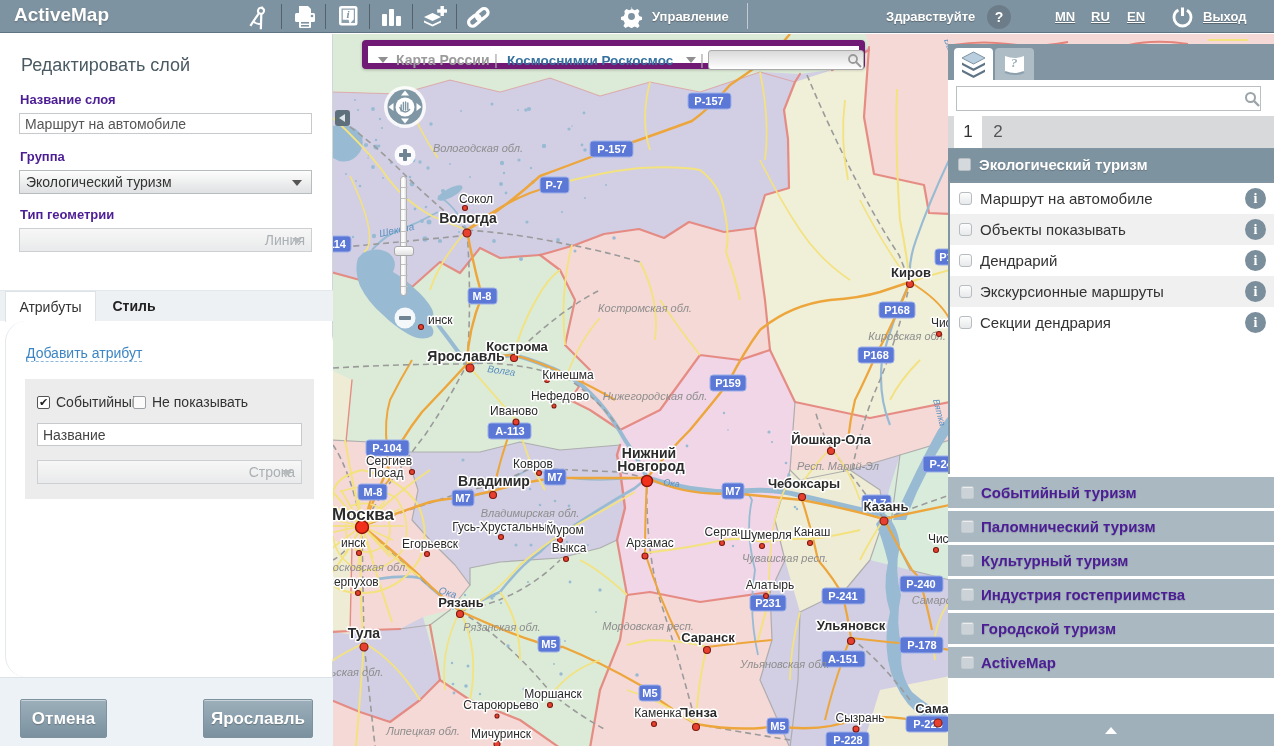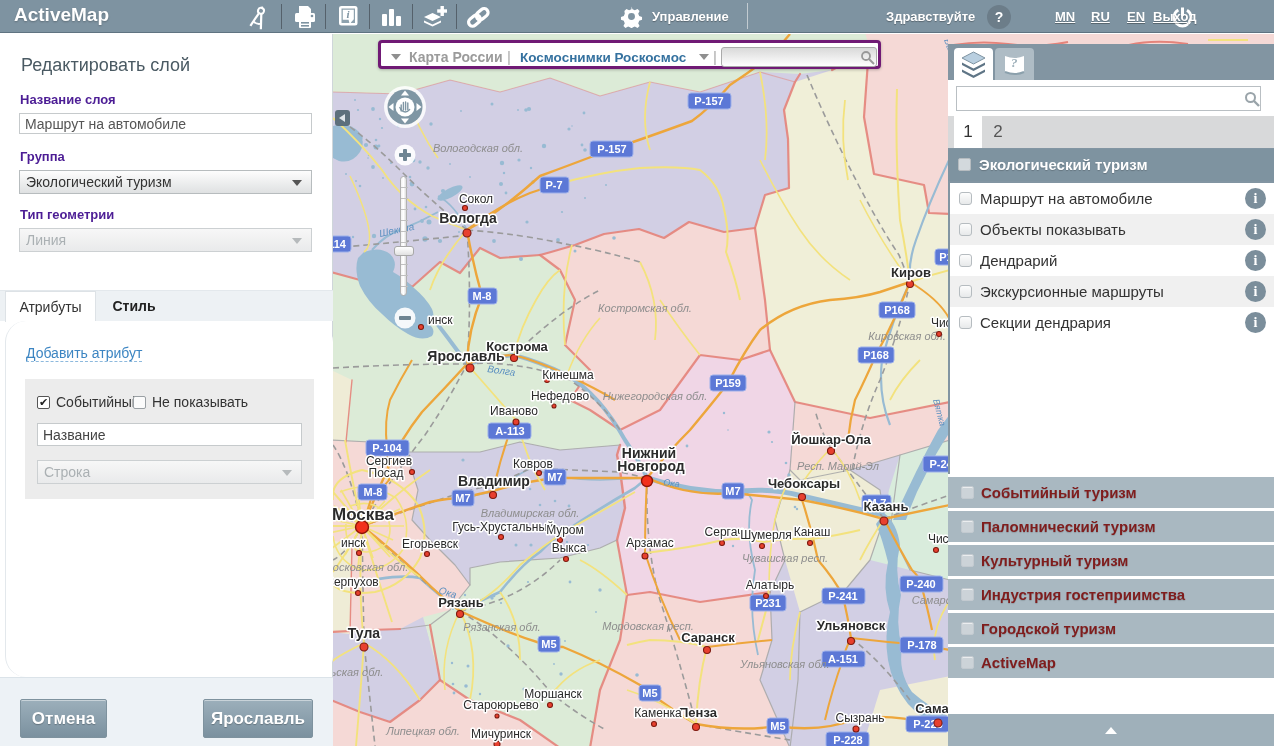--- a/index.html
+++ b/index.html
@@ -15,21 +15,21 @@
 .hdr-lnk { text-decoration:underline; }
 #qmark { position:absolute; left:987px; top:5px; width:24px; height:24px; border-radius:50%; background:#6c7d89; color:#fff; font-weight:bold; font-size:14px; text-align:center; line-height:24px; }
 
 
 #lp { position:absolute; left:0; top:34px; width:333px; height:712px; background:#fff; border-right:1px solid #cfd6da; }
 #lp h1 { font-size:18px; font-weight:normal; color:#4a5a63; position:absolute; left:21px; top:21px; }
 .lbl { position:absolute; left:20px; font-size:13px; font-weight:bold; color:#4c1d95; }
 .inp { position:absolute; left:19px; width:293px; height:21px; border:1px solid #c6cacc; background:#fff; font-size:14px; color:#555; padding:1px 5px; font-family:"Liberation Sans",sans-serif; }
 .sel { position:absolute; left:19px; width:293px; height:24px; border:1px solid #b7bcbe; background:linear-gradient(#fdfdfd,#dfe1e2); font-size:14px; color:#333; padding:3px 6px; }
 .sel .arr { position:absolute; right:9px; top:9px; width:0; height:0; border-left:5px solid transparent; border-right:5px solid transparent; border-top:6px solid #555; }
-.sel.dis { color:#aab0b3; background:linear-gradient(#f7f7f7,#e9eaeb); border-color:#ccd0d2; }
+.sel.dis { color:#aab0b3; background:linear-gradient(#f7f7f7,#e9eaeb); border-color:#ccd0d2;text-align:right; }
 .sel.dis .arr { border-top-color:#b6babc; }
 #tabs { position:absolute; left:0; top:256px; width:333px; height:31px; background:#edf1f4; border-top:1px solid #e3e8ec; }
 #tab1 { position:absolute; left:5px; top:0px; width:91px; height:31px; background:#fff; border:1px solid #dde2e6; border-bottom:none; font-size:14px; color:#333; text-align:center; line-height:30px; }
 #tab2 { position:absolute; left:106px; top:0; width:56px; height:31px; font-size:14px; font-weight:bold; color:#222; text-align:center; line-height:31px; }
 #tabbody { position:absolute; left:5px; top:287px; width:328px; height:356px; background:#fff; border-left:1px solid #e3e8ec;border-radius:21px; }
 #addattr { position:absolute; left:20px; top:24px; font-size:14px; color:#3c85c2; border-bottom:1px dashed #8db9dd; }
 #graybox { position:absolute; left:19px; top:58px; width:289px; height:120px; background:#ececec; }
 .cb { position:absolute; width:13px; height:13px; background:#fbfbfb; border:1px solid #9aa0a4; border-radius:2px; }
 .cb.chk { border-color:#555; background:#fff; }
 .cb.chk:after { content:"✔"; position:absolute; left:1px; top:-1px; font-size:11px; color:#222; }
@@ -49,21 +49,21 @@
 #rp2 { position:absolute; left:40px; top:0; width:20px; height:32px; font-size:17px; color:#555; text-align:center; line-height:32px; }
 #rghead { position:absolute; left:0; top:105px; width:326px; height:32px; background:#7e93a0; }
 .rrow { position:absolute; left:2px; width:324px; height:31px; background:#fff; }
 .rrow.alt { background:#f0f0f0; }
 .rcb { position:absolute; left:9px; top:9px; width:13px; height:13px; border:1px solid #b6bcc0; border-radius:3px; background:linear-gradient(#fdfdfd,#e7e9ea); }
 .rtxt { position:absolute; left:30px; top:7px; font-size:15px; color:#333; }
 .ricon { position:absolute; right:8px; top:5px; width:21px; height:21px; border-radius:50%; background:#7b8e9b; color:#fff; text-align:center; font-size:14px; font-weight:bold; line-height:21px; font-family:"Liberation Serif",serif; }
 #rwhite { position:absolute; left:2px; top:294px; width:324px; height:136px; background:#fff; }
 .ghead { position:absolute; left:0; width:326px; height:31px; background:#a9b8c1; }
 .ghead .gcb { position:absolute; left:13px; top:9px; width:13px; height:13px; border:1px solid #c3cad0; border-radius:2px; background:#ccd3d8; box-shadow:inset 0 1px 0 rgba(255,255,255,.6); }
-.ghead .gtxt { position:absolute; left:33px; top:7px; font-size:15px; font-weight:bold; color:#7f1d1d; text-shadow:0 1px 1px rgba(0,0,0,.15); }
+.ghead .gtxt { position:absolute; left:33px; top:7px; font-size:15px; font-weight:bold; color:#4c1d95; text-shadow:0 1px 1px rgba(0,0,0,.15); }
 #rfoot { position:absolute; left:0; top:670px; width:326px; height:32px; background:#9fb0ba; }
 #rfoot .tri { position:absolute; left:157px; top:13px; width:0; height:0; border-left:6px solid transparent; border-right:6px solid transparent; border-bottom:7px solid #fff; }
 </style>
 </head>
 <body>
 <div id="stage">
 
   <div id="mapwrap" style="position:absolute;left:333px;top:34px;width:615px;height:712px;background:#cfcde3;overflow:hidden;">
 <svg id="mapsvg" width="615" height="712" viewBox="0 0 615 712" style="position:absolute;left:0;top:0">
 <g transform="translate(-333,-34)">
@@ -568,21 +568,21 @@
 <text x="698" y="717" font-size="13" font-weight="bold" fill="#2b2b2b" text-anchor="middle" stroke="#ffffff" stroke-width="3" paint-order="stroke" stroke-linejoin="round" font-family="Liberation Sans,sans-serif">Пенза</text>
 <text x="658" y="717" font-size="12" font-weight="normal" fill="#2b2b2b" text-anchor="middle" stroke="#ffffff" stroke-width="3" paint-order="stroke" stroke-linejoin="round" font-family="Liberation Sans,sans-serif">Каменка</text>
 <text x="860" y="722" font-size="12" font-weight="normal" fill="#2b2b2b" text-anchor="middle" stroke="#ffffff" stroke-width="3" paint-order="stroke" stroke-linejoin="round" font-family="Liberation Sans,sans-serif">Сызрань</text>
 <text x="936" y="713" font-size="13" font-weight="bold" fill="#2b2b2b" text-anchor="middle" stroke="#ffffff" stroke-width="3" paint-order="stroke" stroke-linejoin="round" font-family="Liberation Sans,sans-serif">Самар</text>
 <text x="553" y="698" font-size="12" font-weight="normal" fill="#2b2b2b" text-anchor="middle" stroke="#ffffff" stroke-width="3" paint-order="stroke" stroke-linejoin="round" font-family="Liberation Sans,sans-serif">Моршанск</text>
 <text x="501" y="709" font-size="12" font-weight="normal" fill="#2b2b2b" text-anchor="middle" stroke="#ffffff" stroke-width="3" paint-order="stroke" stroke-linejoin="round" font-family="Liberation Sans,sans-serif">Староюрьево</text>
 <text x="501" y="738" font-size="12" font-weight="normal" fill="#2b2b2b" text-anchor="middle" stroke="#ffffff" stroke-width="3" paint-order="stroke" stroke-linejoin="round" font-family="Liberation Sans,sans-serif">Мичуринск</text>
 </g>
 </svg>
 
-<div style="position:absolute;left:29px;top:6px;width:503px;height:29px;background:#fff;border:3px solid #701a75;border-radius:4px;box-shadow:0 1px 3px rgba(0,0,0,.25);margin-left:16px;">
+<div style="position:absolute;left:29px;top:6px;width:503px;height:29px;background:#fff;border:6px solid #701a75;border-radius:4px;box-shadow:0 1px 3px rgba(0,0,0,.25);">
   <div style="position:absolute;left:10px;top:11px;width:0;height:0;border-left:5px solid transparent;border-right:5px solid transparent;border-top:6px solid #8f8f8f;"></div>
   <div style="position:absolute;left:28px;top:6px;font-size:14px;font-weight:bold;color:#9b9b9b;">Карта России</div>
   <div style="position:absolute;left:126px;top:5px;font-size:15px;color:#aaa;">|</div>
   <div style="position:absolute;left:139px;top:7px;font-size:13.5px;font-weight:bold;color:#34719f;">Космоснимки Роскосмос</div>
   <div style="position:absolute;left:318px;top:11px;width:0;height:0;border-left:5px solid transparent;border-right:5px solid transparent;border-top:6px solid #8f8f8f;"></div>
   <div style="position:absolute;left:332px;top:5px;font-size:15px;color:#aaa;">|</div>
   <div style="position:absolute;left:340px;top:4px;width:156px;height:20px;border:1px solid #aaa;border-radius:3px;background:linear-gradient(#d9d9d9,#ffffff);"></div>
   <svg style="position:absolute;left:479px;top:7px" width="15" height="15" viewBox="0 0 15 15">
           <circle cx="6" cy="6" r="4" fill="none" stroke="#999" stroke-width="1.8"></circle>
           <path d="M9 9 L14 14" stroke="#999" stroke-width="2"></path>
@@ -700,21 +700,21 @@
     <div id="qmark">?</div>
     <div class="hdr-txt hdr-lnk" style="left:1055px">MN</div>
     <div class="hdr-txt hdr-lnk" style="left:1091px">RU</div>
     <div class="hdr-txt hdr-lnk" style="left:1127px">EN</div>
     <svg class="hico" style="left:1170px;top:4px;width:25px;height:25px" viewBox="0 0 25 25">
         <g stroke="#fff" fill="none">
           <circle cx="12.5" cy="13.5" r="8.5" stroke-width="2.8" stroke-dasharray="35.5 9"></circle>
           <path d="M12.5 3.5 v8.5" stroke-width="3"></path>
         </g>
       </svg>
-    <div class="hdr-txt hdr-lnk" style="left:1153px">Выход</div>
+    <div class="hdr-txt hdr-lnk" style="left:1203px">Выход</div>
   </div>
 
   <div id="lp">
     <h1>Редактировать слой</h1>
     <div class="lbl" style="top:58px">Название слоя</div>
     <input class="inp" style="top: 79px;" value="Маршрут на автомобиле" readonly="">
     <div class="lbl" style="top:115px">Группа</div>
     <div class="sel" style="top:136px">Экологический туризм<span class="arr"></span></div>
     <div class="lbl" style="top:173px">Тип геометрии</div>
     <div class="sel dis" style="top:194px">Линия<span class="arr"></span></div>

